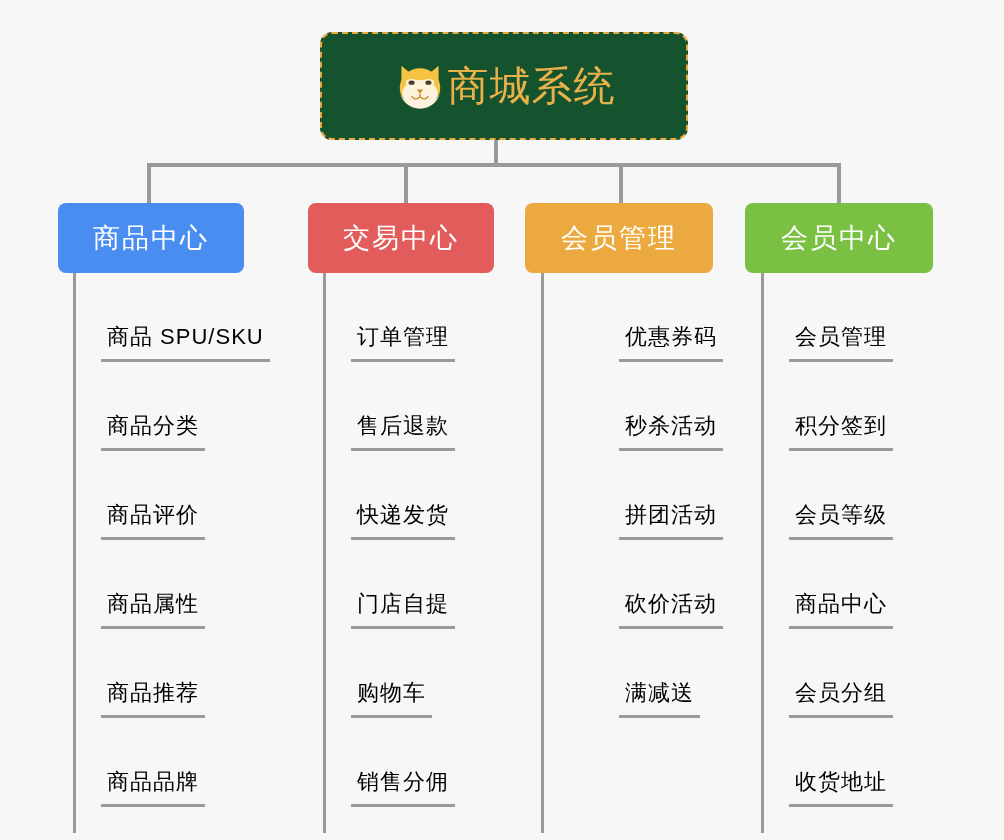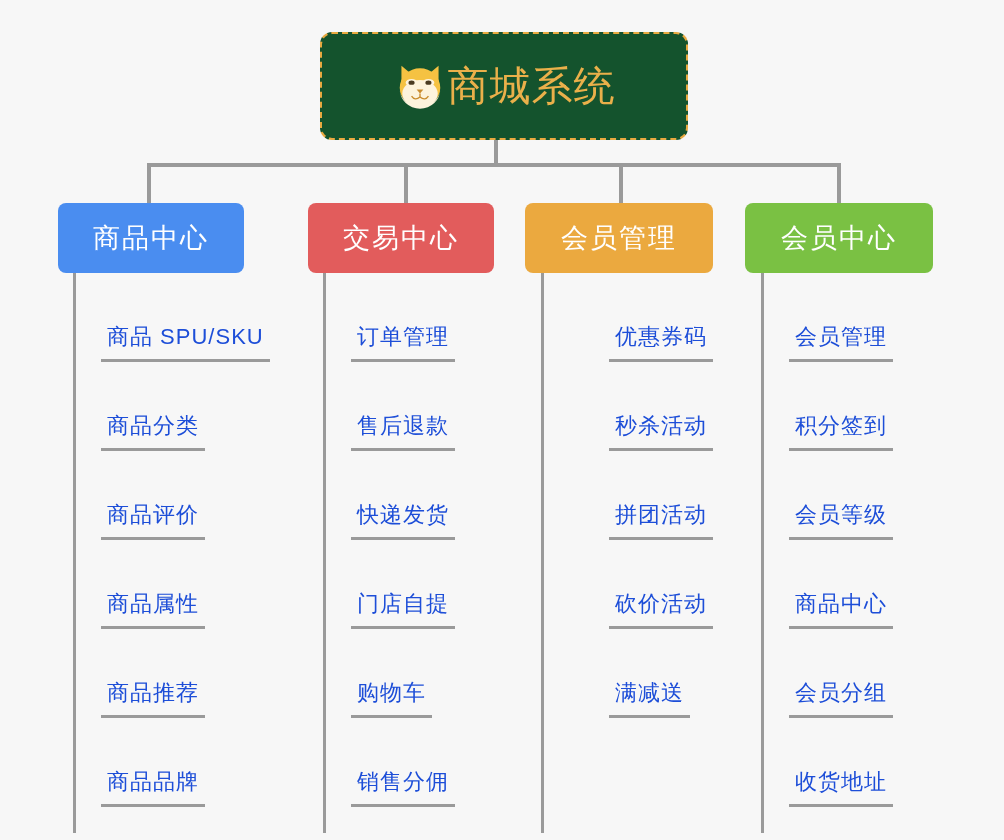--- a/index.html
+++ b/index.html
@@ -95,21 +95,21 @@
   .leaf {
     position: relative;
     height: 89px;
     display: flex;
     align-items: flex-end;
     box-sizing: border-box;
   }
   .leaf-label {
     display: inline-block;
     font-size: 22px;
-    color: #1d4ed8;
+    color: #000000;
     white-space: nowrap;
     padding: 0 6px 7px 6px;
     border-bottom: 3px solid #9a9a9a;
     margin-left: 28px;
     letter-spacing: 1px;
   }
 </style>
 </head>
 <body>
 
@@ -189,21 +189,21 @@
       </div>
       <div class="leaf">
         <span class="leaf-label">销售分佣</span>
       </div>
     </div>
   </div>
 
   <div class="column" style="left:525px; width:188px;">
     <div class="cat-header" style="width:188px; background:#eba93f;">会员管理</div>
     <div class="spine" style="left:16px; height:560px;"></div>
-    <div class="leaves" style="left:24px;padding-left:32px;">
+    <div class="leaves" style="left:34px;padding-left:32px;">
       <div class="leaf">
         <span class="leaf-label">优惠券码</span>
       </div>
       <div class="leaf">
         <span class="leaf-label">秒杀活动</span>
       </div>
       <div class="leaf">
         <span class="leaf-label">拼团活动</span>
       </div>
       <div class="leaf">

